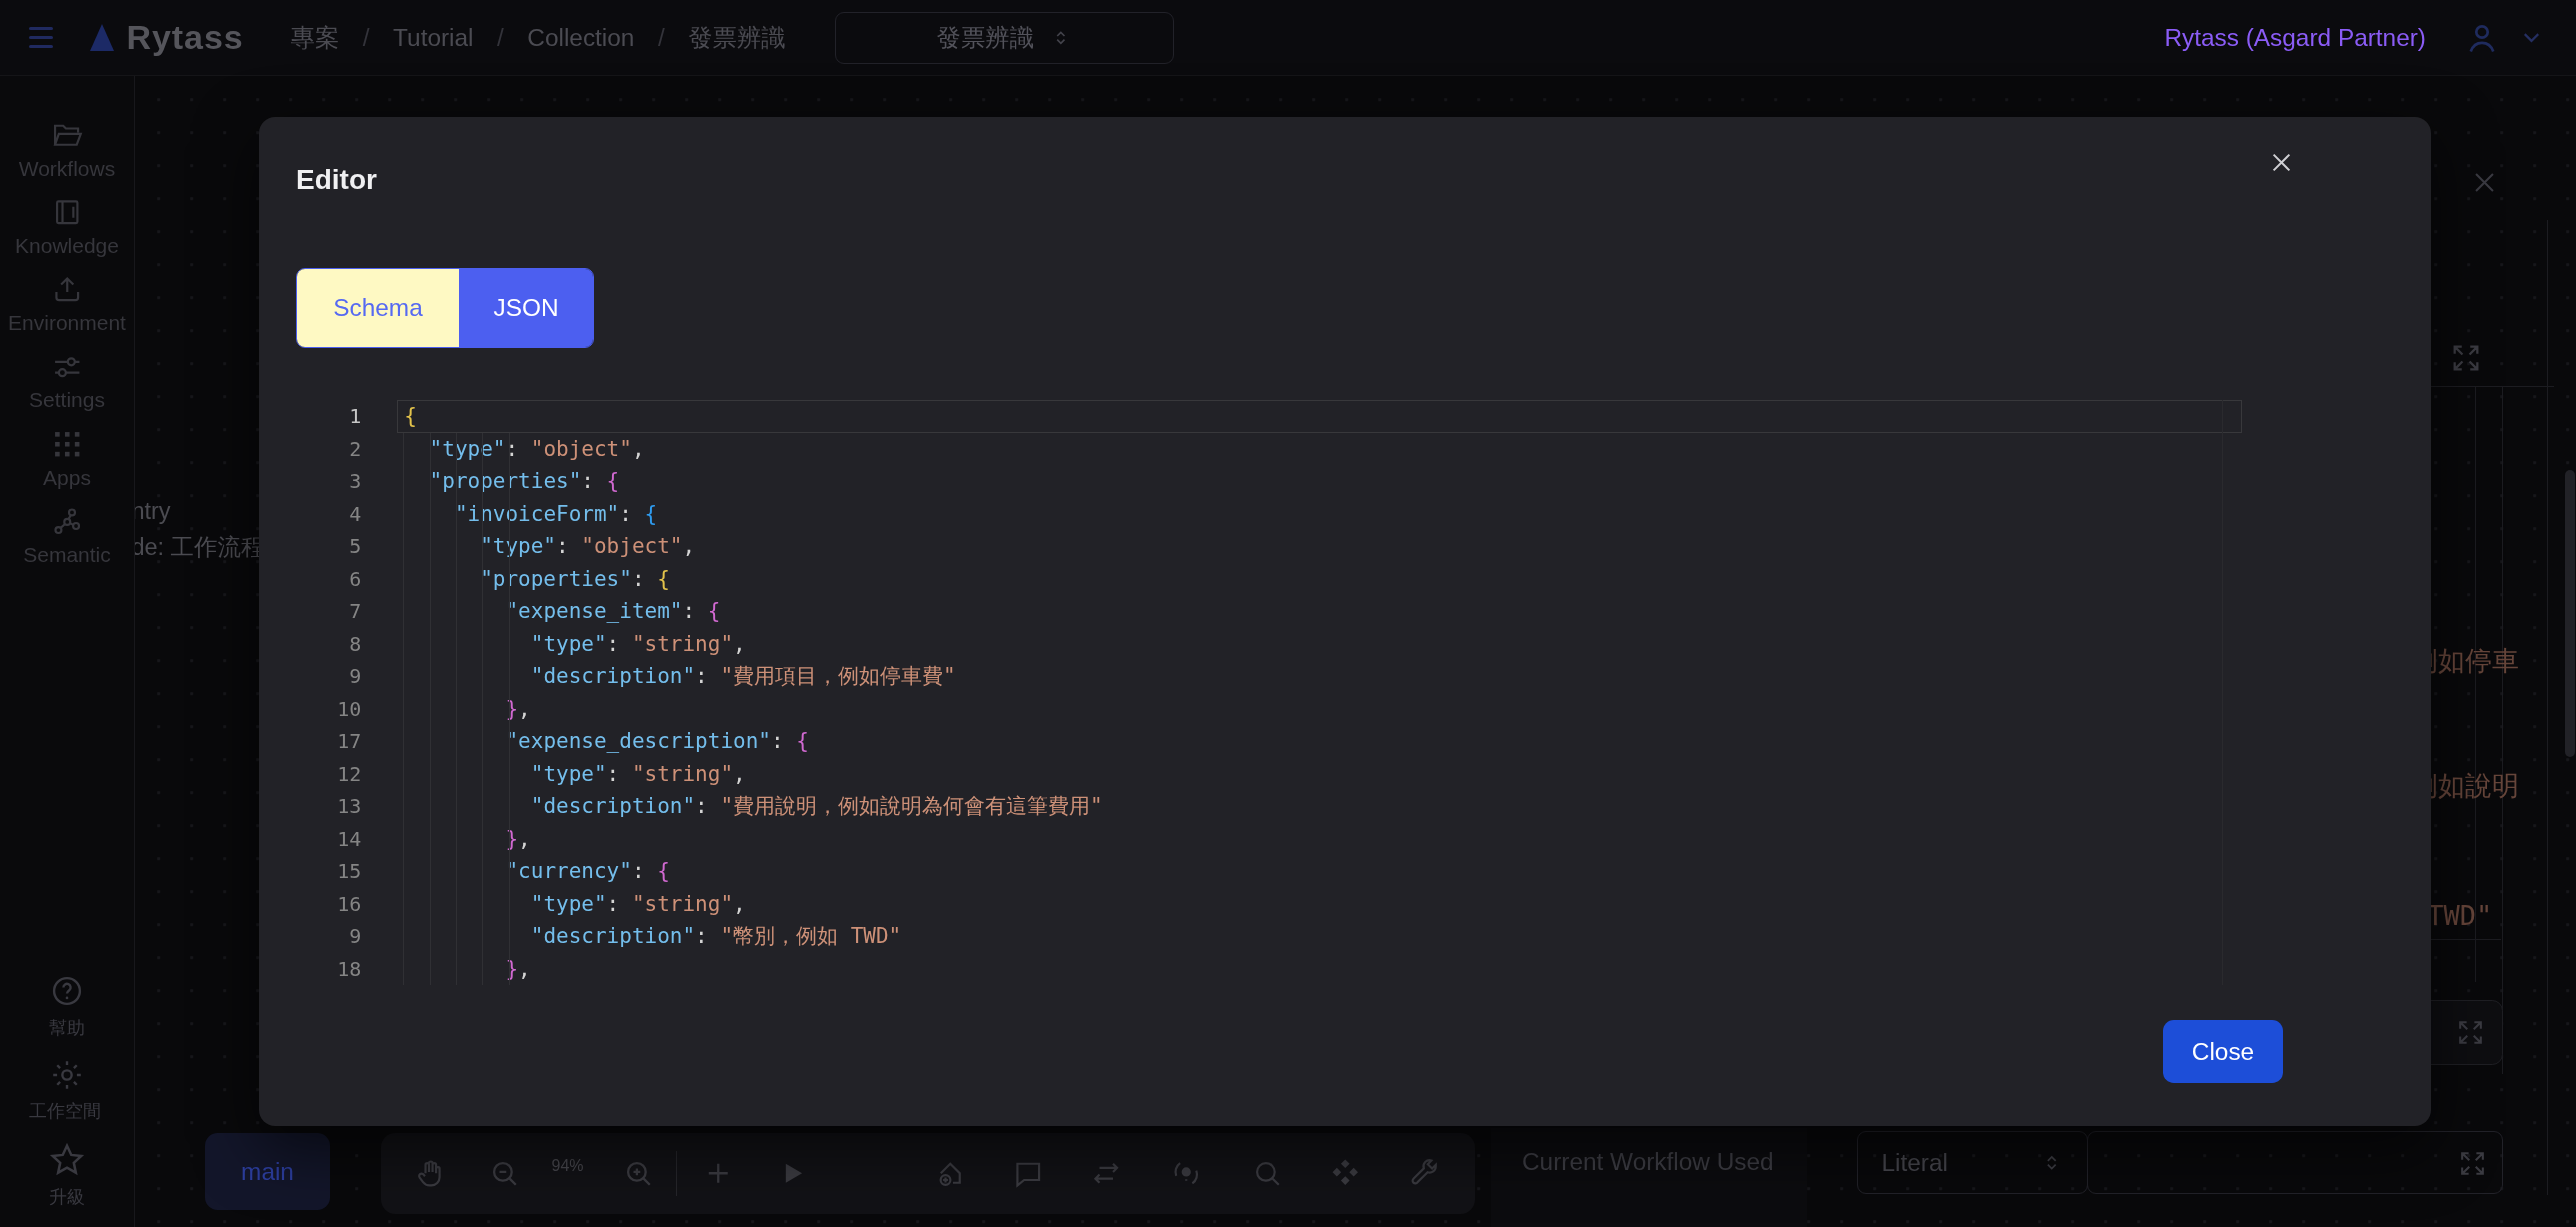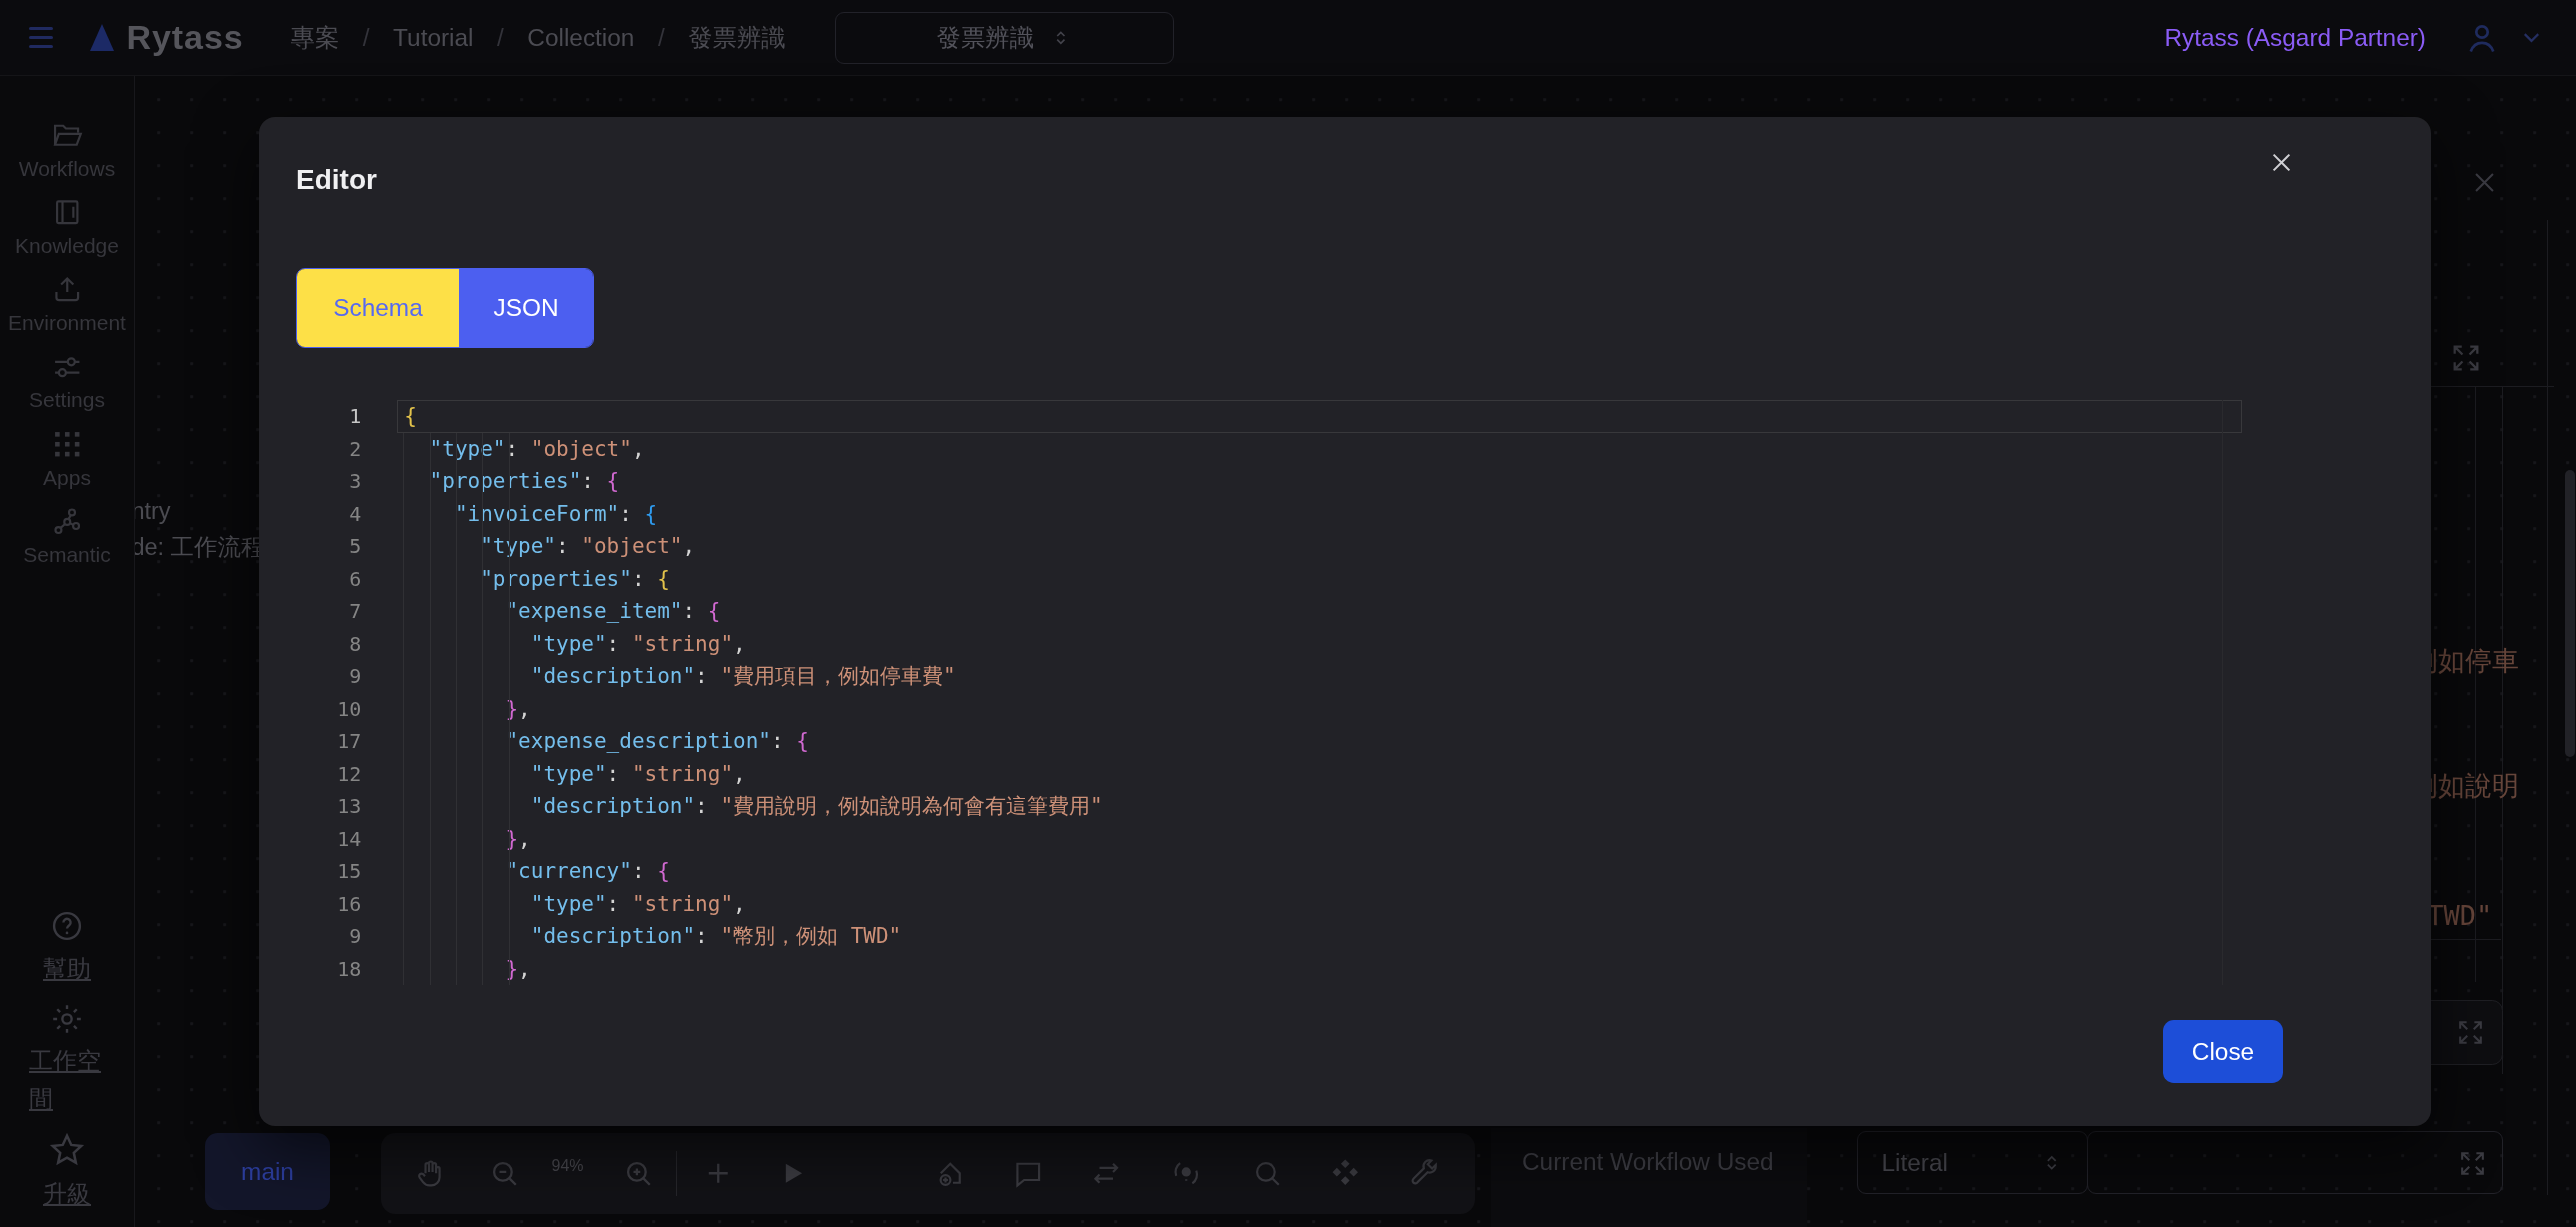--- a/index.html
+++ b/index.html
@@ -26,21 +26,21 @@
   .user-ic{color:#1f2b5e;} .chev-ic{color:#252f62;}
 
   
   .sidebar{position:absolute;left:0;top:76px;width:135px;height:1152px;background:#0a0a0c;
            border-right:0.9px solid #18181c;z-index:20;display:flex;flex-direction:column;align-items:center;}
   .side-items{padding-top:43px;display:flex;flex-direction:column;gap:15.3px;align-items:center;}
   .side-item{display:flex;flex-direction:column;align-items:center;gap:5.4px;color:#36363c;cursor:pointer;}
   .side-item .lab{font-size:21px;}
   .side-footer{margin-top:auto;padding-bottom:16.2px;display:flex;flex-direction:column;gap:14.4px;align-items:center;}
   .side-foot-item{display:flex;flex-direction:column;align-items:center;gap:5.4px;color:#393940;cursor:pointer;}
-  .side-foot-item .lab{font-size:24px;width:76px;line-height:1.55;text-decoration:underline;}
+  .side-foot-item .lab{font-size:18px;width:76px;line-height:1.55;}
 
   
   .canvas{position:absolute;left:135px;top:76px;right:0;bottom:0;z-index:1;
           background-image:radial-gradient(#17171b 1.4px,transparent 1.5px);
           background-size:33px 33px;background-position:7.2px 7.2px;}
   .frag{position:absolute;font-size:23.5px;color:#4b4b51;white-space:nowrap;}
   .fragl1{left:-3.6px;top:422px;} .fragl2{left:-3.6px;top:455px;}
 
   .rc-header{position:absolute;left:2199px;top:90px;display:flex;align-items:center;gap:40px;
              color:#42424a;font-size:25px;}
@@ -73,21 +73,21 @@
   .vscroll{position:absolute;left:2430px;top:394px;width:10px;height:287px;border-radius:5.4px;background:#222227;}
 
   
   .modal{position:absolute;left:259px;top:117px;width:2172px;height:1009px;background:#222227;
          border-radius:16.2px;z-index:50;box-shadow:0 21.7px 63px rgba(0,0,0,.6);}
   .modal-title{position:absolute;left:37px;top:47px;margin:0;font-size:28px;font-weight:700;color:#f0f0f2;}
   .modal-x{position:absolute;left:2009px;top:25px;width:40px;height:40px;background:none;border:none;
            color:#cfcfd3;cursor:pointer;padding:0;}
   .tabs{position:absolute;left:37px;top:151px;display:flex;border:1.8px solid #4c5ff0;border-radius:9px;overflow:hidden;}
   .tab{height:78px;border:none;font-size:24.4px;cursor:pointer;font-family:inherit;}
-  .tab-schema{width:162px;background:#fde047;color:#5669f2;}
+  .tab-schema{width:162px;background:#fef9c3;color:#5669f2;}
   .tab-json{width:134px;background:#4c5ff0;color:#ffffff;}
 
   .editor{position:absolute;left:15.3px;top:283px;width:2004px;height:585px;
           font-family:"DejaVu Sans Mono","Liberation Mono",monospace;font-size:21px;}
   .cur-line{position:absolute;left:123px;top:0;width:1845px;height:32.5px;border:0.9px solid #38383b;}
   .guide{position:absolute;top:32.5px;width:0.9px;height:552px;background:#303034;}
   .g1{left:129px}.g2{left:156px}.g3{left:182px}.g4{left:208px}.g5{left:235px}
   .edge-line{position:absolute;left:1948px;top:0;width:0.9px;height:585px;background:#2a2a2e;}
   .cl{display:flex;height:32.5px;line-height:32.5px;}
   .ln{width:87px;text-align:right;color:#858585;font-size:20px;flex:none;}

